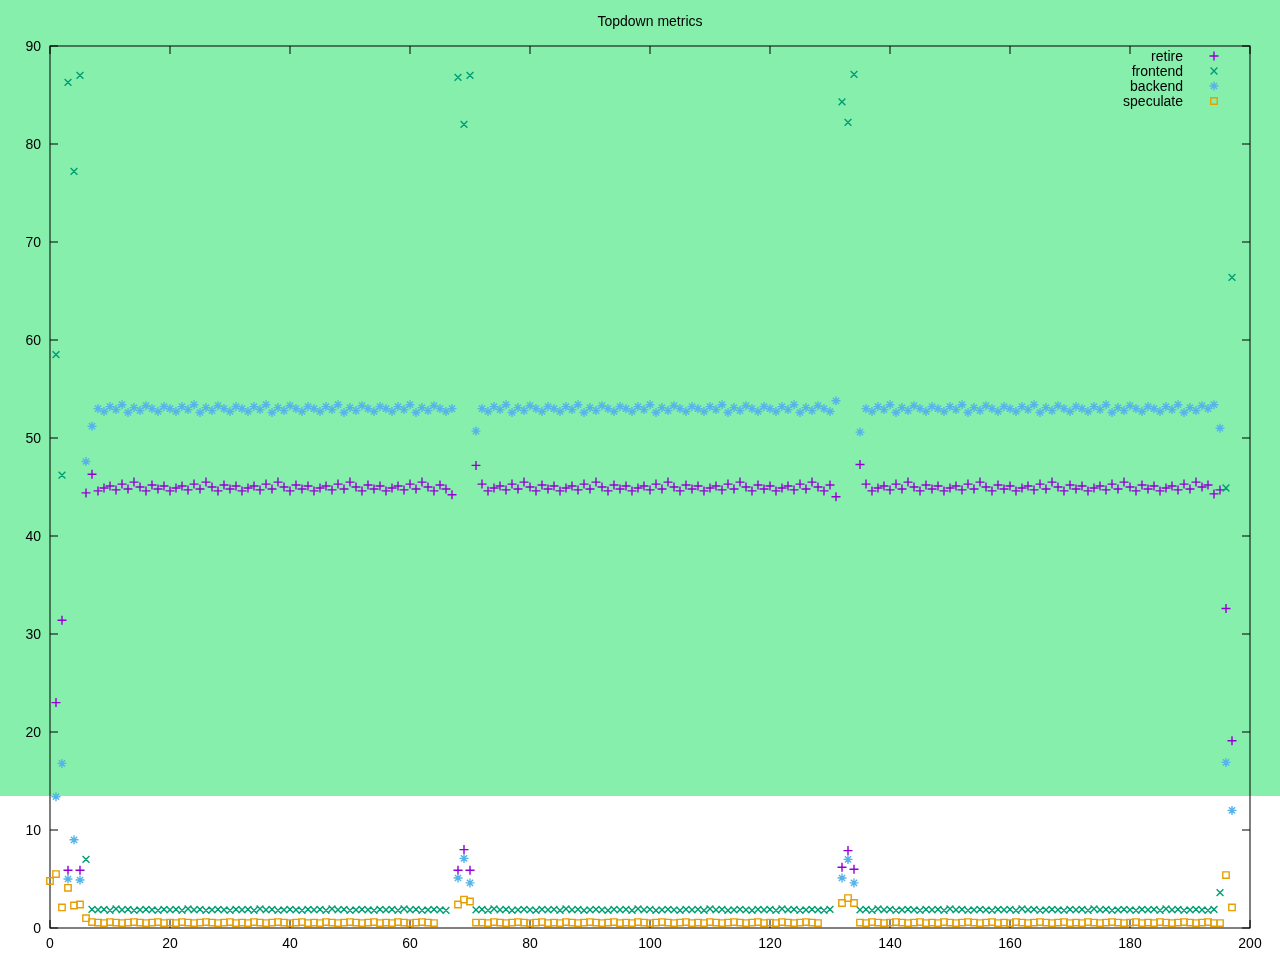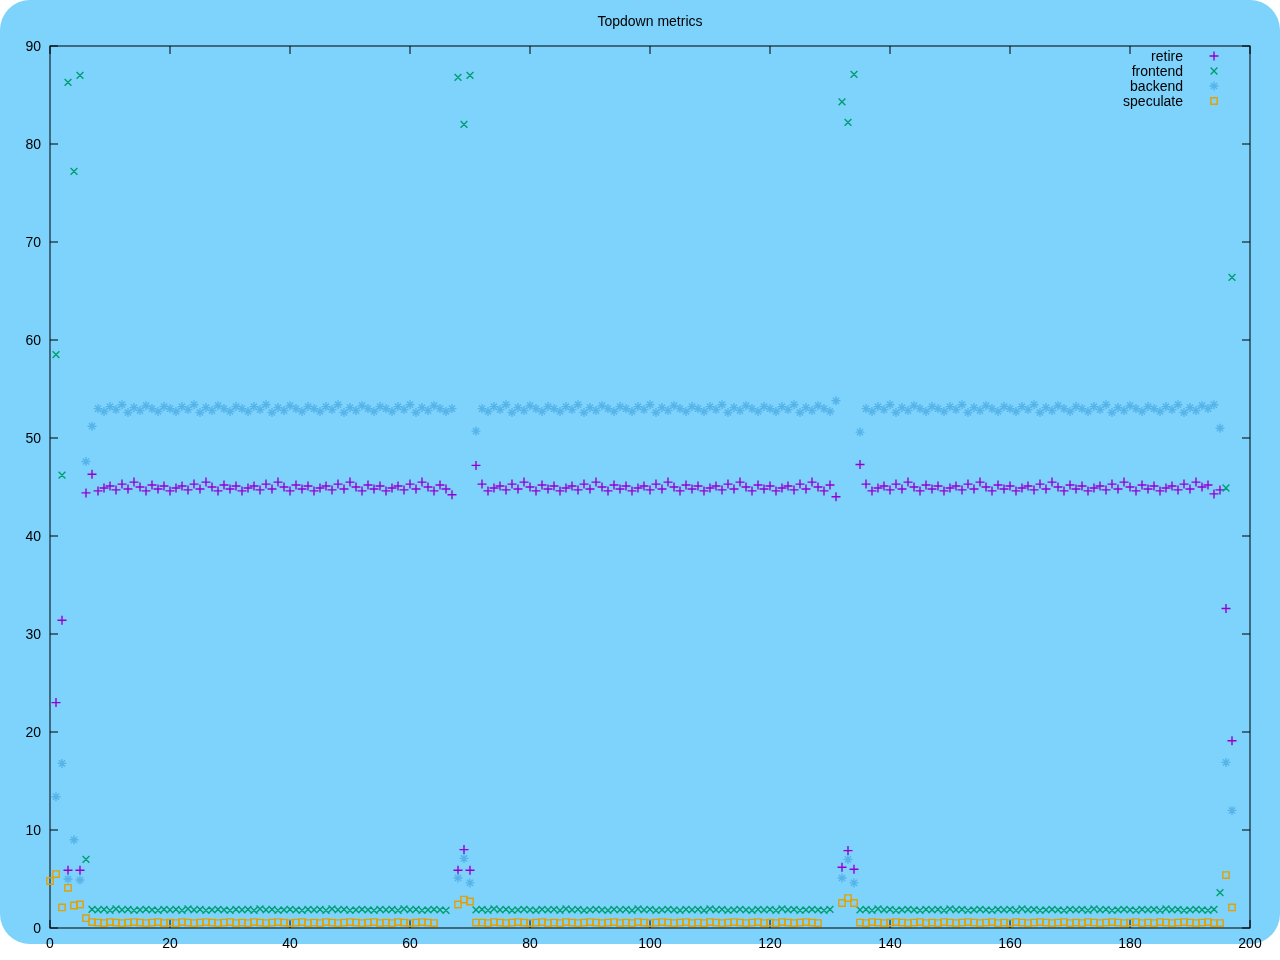--- a/index.html
+++ b/index.html
@@ -7,23 +7,22 @@
     padding: 0;
     background: #ffffff;
     width: 1280px;
     height: 960px;
     overflow: hidden;
     font-family: "Liberation Sans", sans-serif;
   }
   #chart-wrap {
     position: relative;
     width: 1280px;
-    height: 944px;
-    background: #7dd3fc;
-    border-radius: 30px;
+    height: 796px;
+    background: #86efac;
   }
   svg text {
     fill: #000000;
     font-family: "Liberation Sans", sans-serif;
   }
   .tick-label { font-size: 14px; }
   .title-label { font-size: 14px; }
   .legend-label { font-size: 14px; }
 </style>
 </head>

